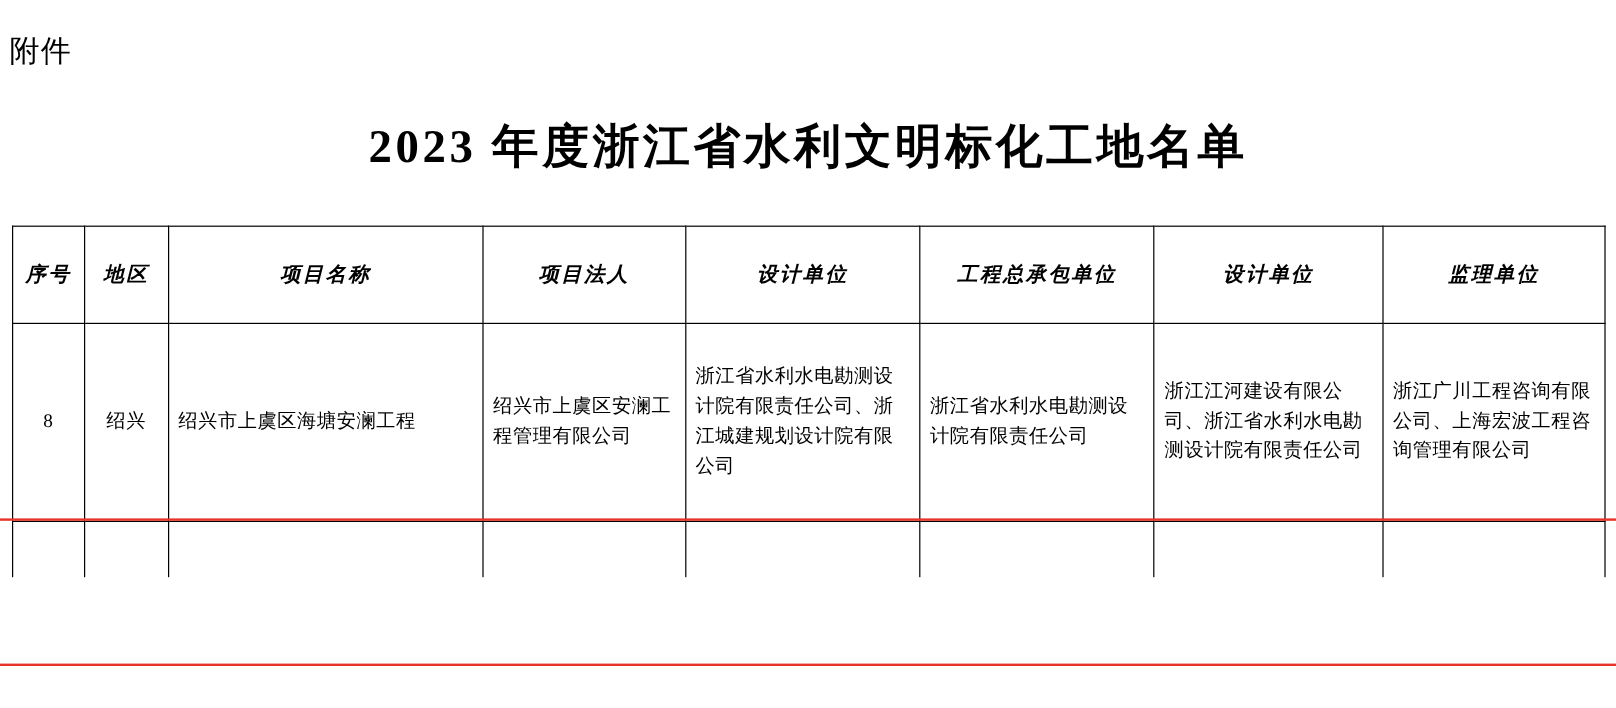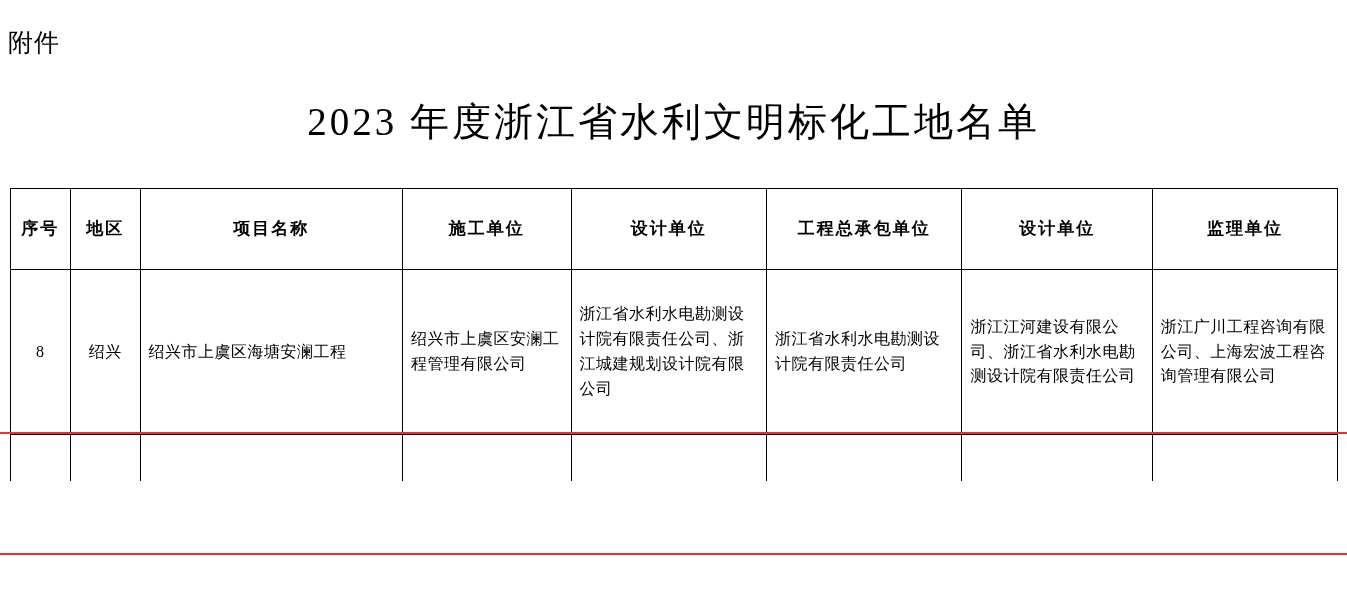--- a/index.html
+++ b/index.html
@@ -28,21 +28,21 @@
     letter-spacing: 1px;
     font-family: "Liberation Serif", "DejaVu Serif", serif;
   }
   .doc-title {
     position: absolute;
     left: 0;
     right: 0;
     top: 95px;
     text-align: center;
     font-size: 39px;
-    font-weight: normal;
+    font-weight: bold;
     letter-spacing: 3px;
     font-family: "Liberation Serif", "DejaVu Serif", serif;
   }
   .table-wrap {
     position: absolute;
     left: 10px;
     top: 188px;
     width: 1328px;
   }
   table.listing {
@@ -59,20 +59,21 @@
     font-weight: normal;
     line-height: 1.55;
     letter-spacing: 0.5px;
   }
   table.listing thead th {
     text-align: center;
     font-weight: bold;
     font-size: 17px;
     height: 68px;
     letter-spacing: 2px;
+    font-style: italic;
   }
   td.c-idx, td.c-region {
     text-align: center;
     letter-spacing: 1px;
   }
   tr.row-entry td {
     height: 152px;
   }
   tr.row-entry.short td {
     height: 110px;
@@ -119,21 +120,21 @@
         <col class="col5">
           <col class="col6">
           <col class="col7">
           <col class="col8">
       </colgroup>
       <thead>
         <tr>
           <th>序号</th>
           <th>地区</th>
           <th>项目名称</th>
-          <th>施工单位</th>
+          <th>项目法人</th>
           <th>设计单位</th>
           <th>工程总承包单位</th>
           <th>设计单位</th>
           <th>监理单位</th>
         </tr>
       </thead>
       <tbody>
         <tr class="row-entry">
           <td class="c-idx">8</td>
           <td class="c-region">绍兴</td>

